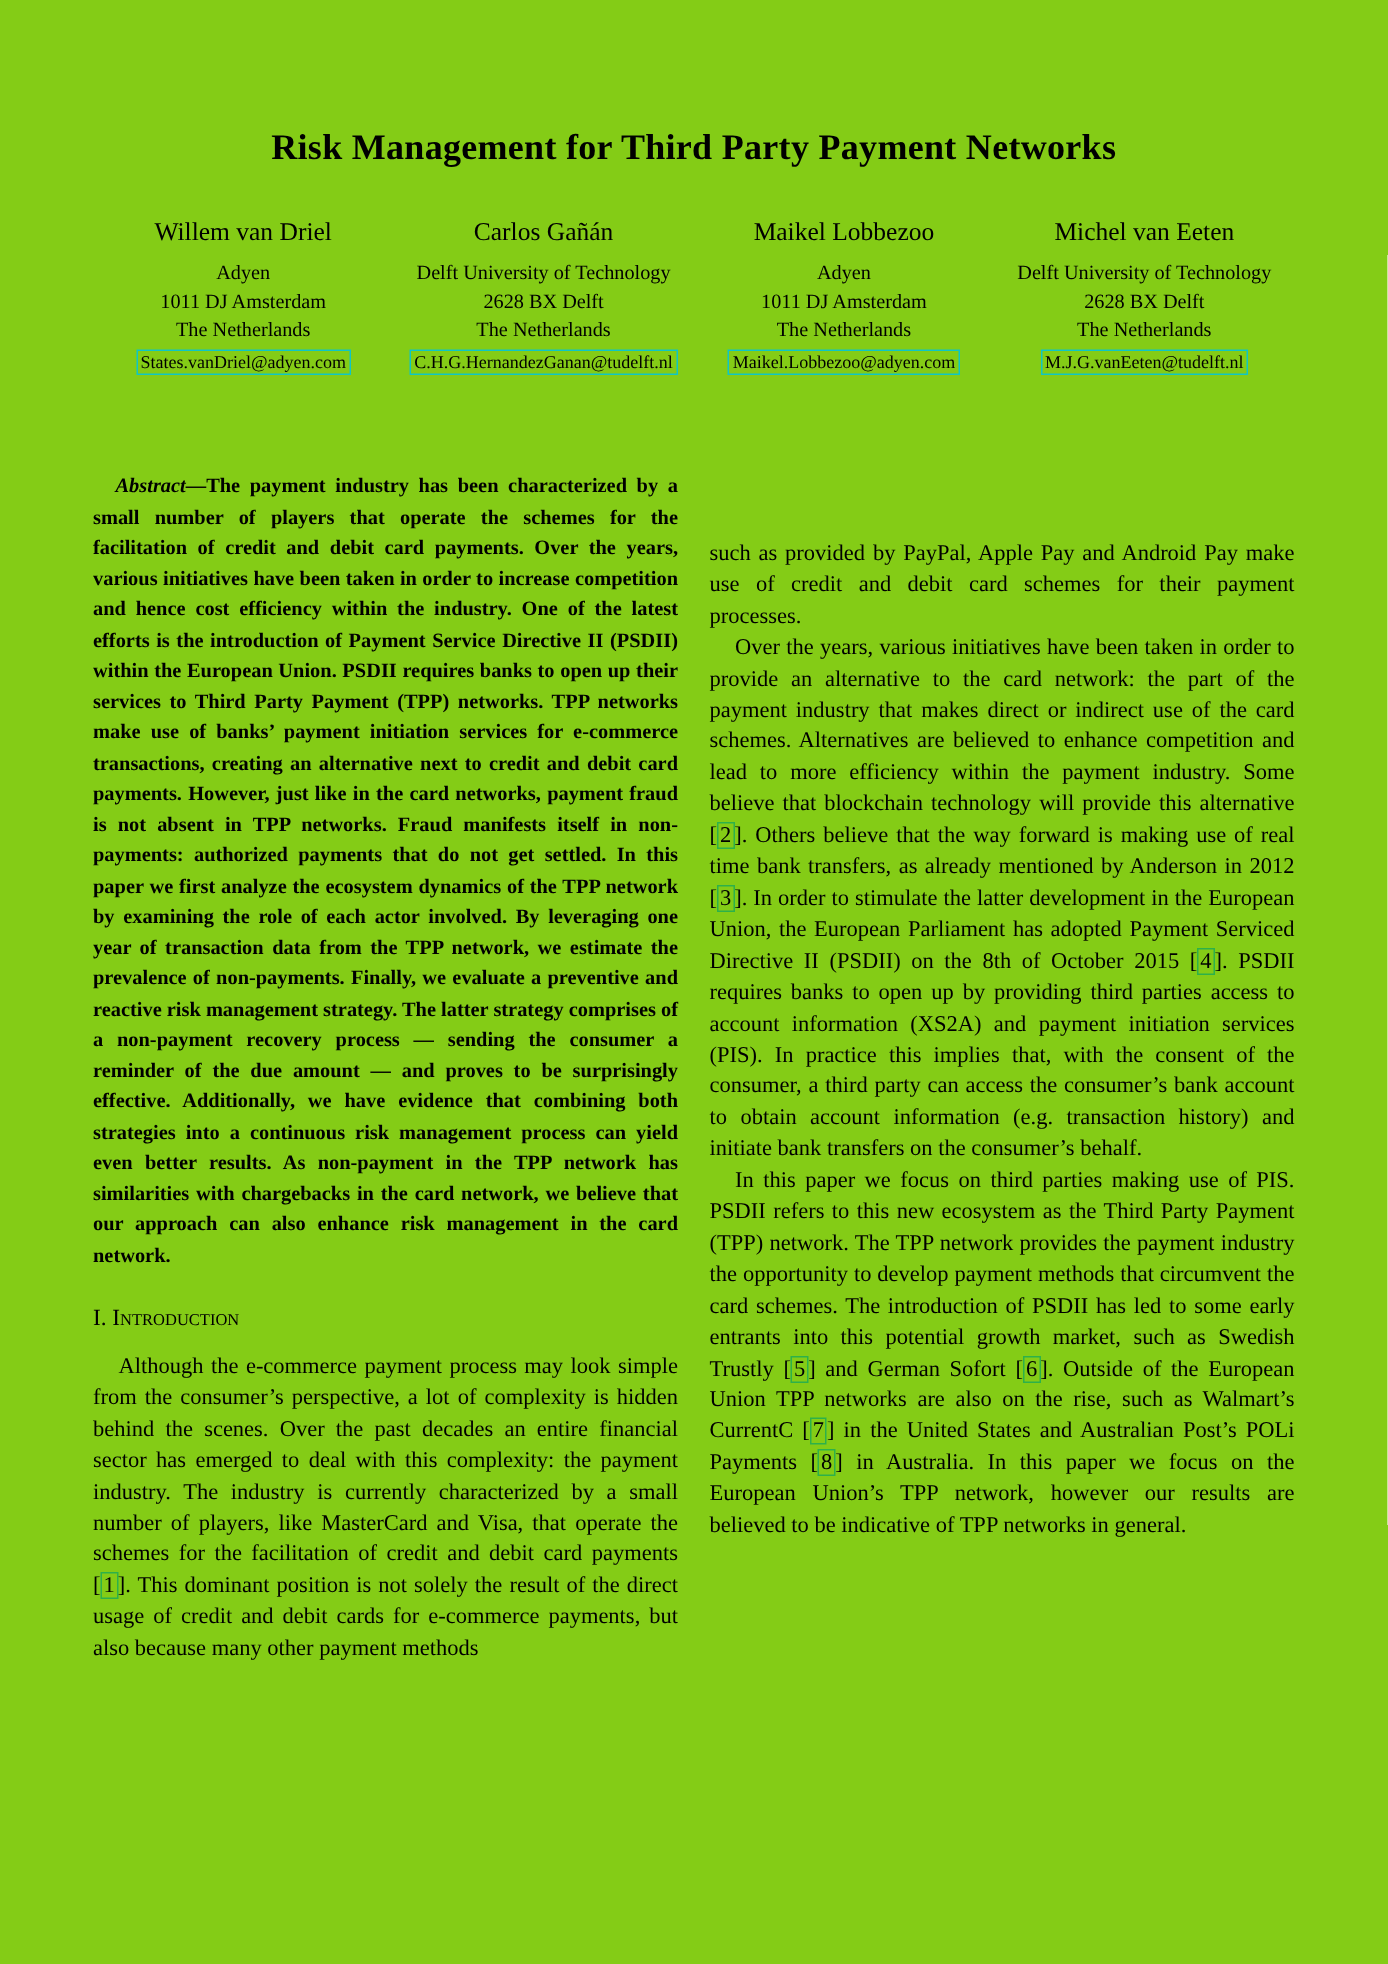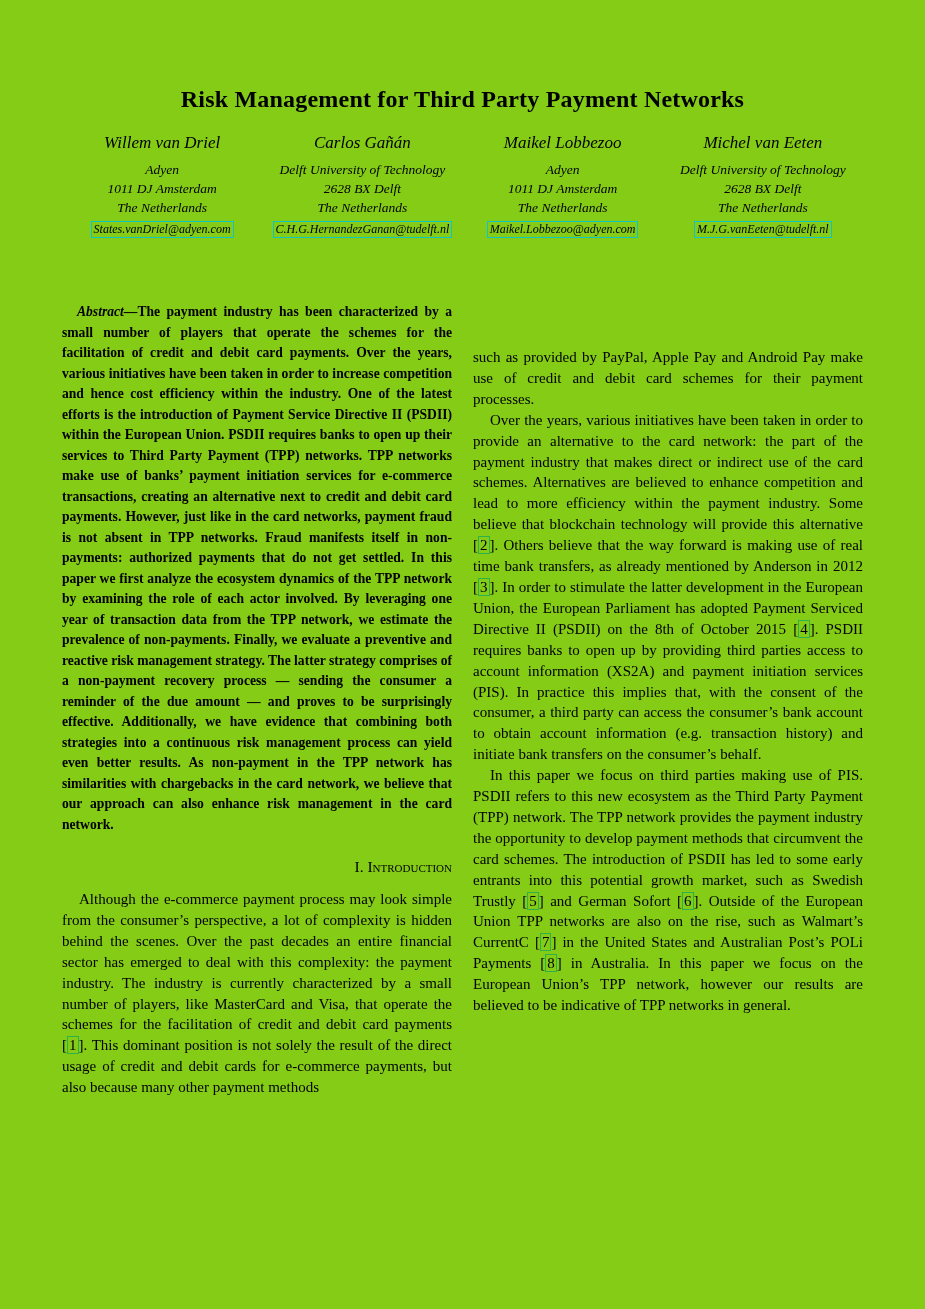--- a/index.html
+++ b/index.html
@@ -18,23 +18,22 @@
   .paper-title {
     font-size: 24px;
     font-weight: bold;
     text-align: center;
     margin: 26px 0 0 0;
     letter-spacing: 0.2px;
   }
   .authors-row {
     display: flex;
     justify-content: space-between;
-    margin-top: 20px;
+    margin-top: 32px;
     text-align: center;
-    font-style: italic;
   }
   .author { flex: 1 1 0; padding: 0 4px; }
   .author-name { font-size: 17px; margin-bottom: 7px; }
   .author-line { font-size: 13.5px; line-height: 19px; }
   .author-email {
     display: inline-block;
     margin-top: 4px;
     font-size: 12px;
     line-height: 14px;
     border: 1.5px solid #0ec6c6;
@@ -51,21 +50,21 @@
     font-weight: bold;
     font-size: 13.6px;
     line-height: 20.5px;
     margin: 0;
     text-indent: 15px;
   }
   .abstract-label { font-style: italic; }
   .section-heading {
     font-size: 15.5px;
     font-weight: normal;
-    text-align: right;
+    text-align: left;
     text-indent: 0;
     margin: 23px 0 13px 0;
   }
   .sc { font-variant: small-caps; }
   .para {
     font-size: 15px;
     line-height: 20.9px;
     margin: 0;
     text-indent: 17px;
   }

